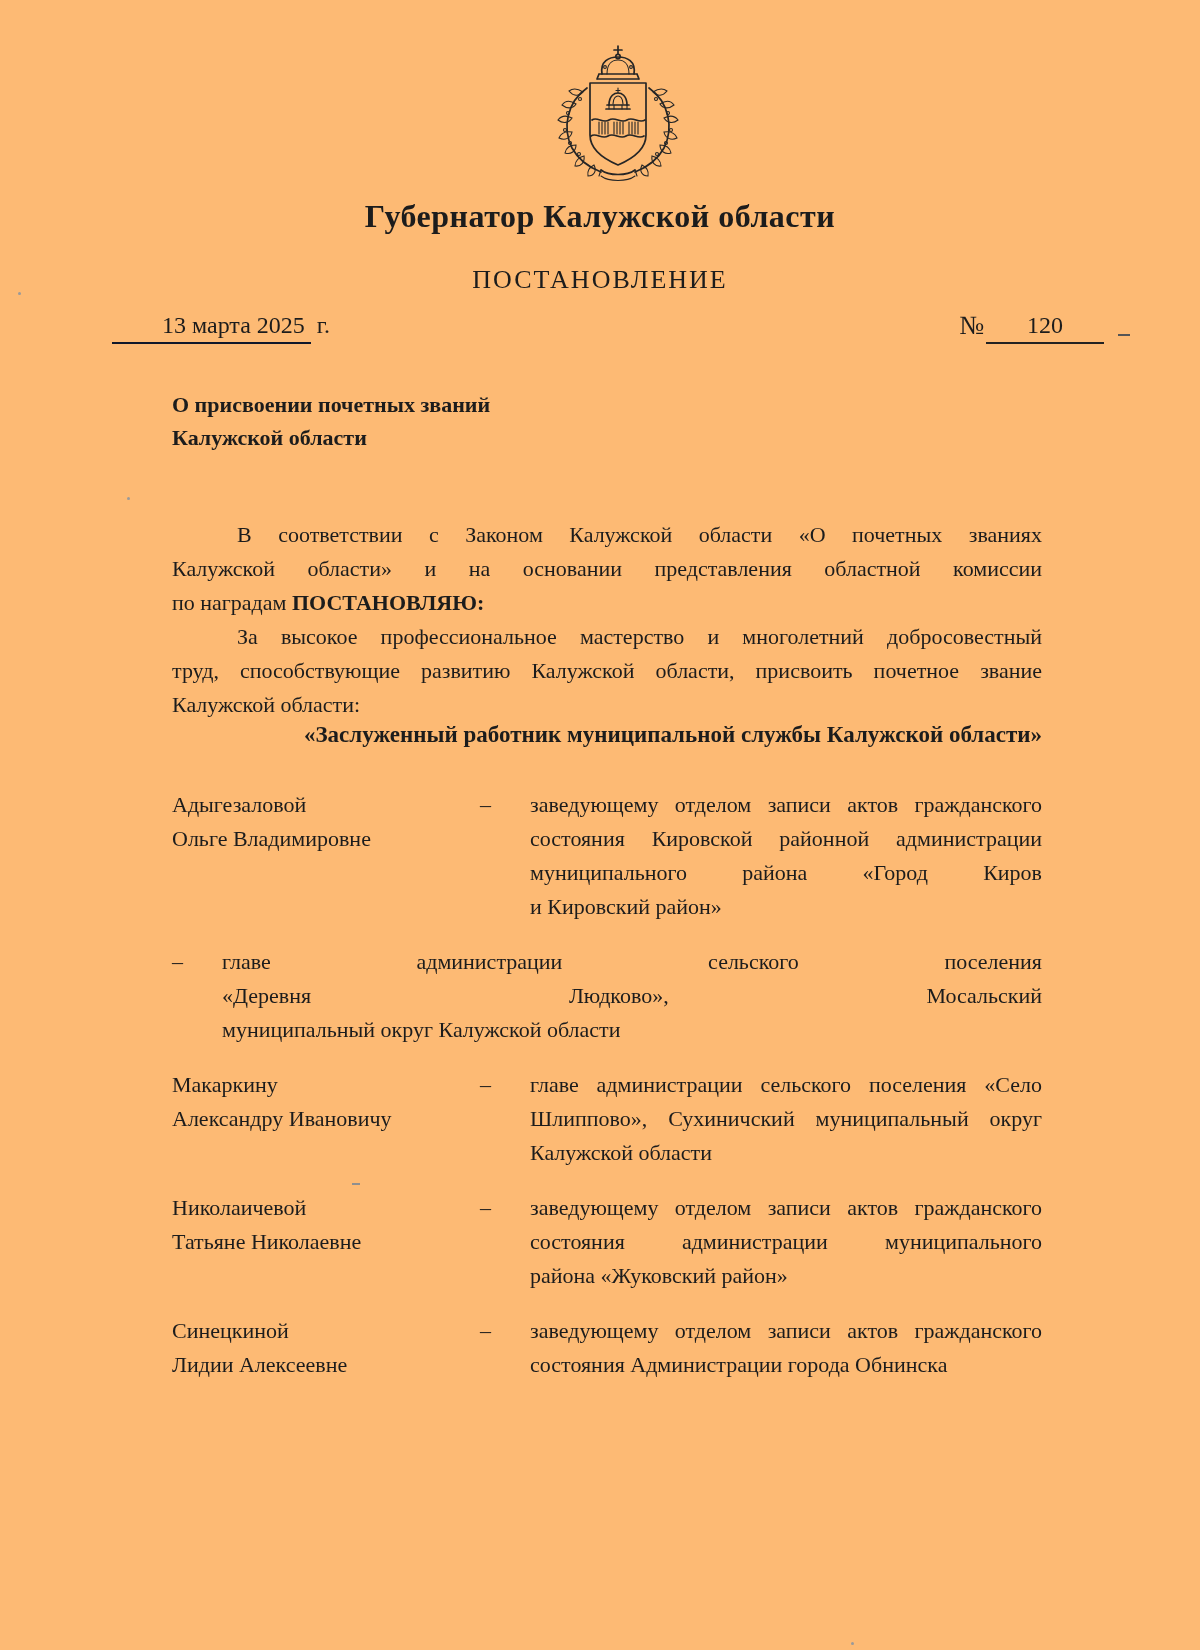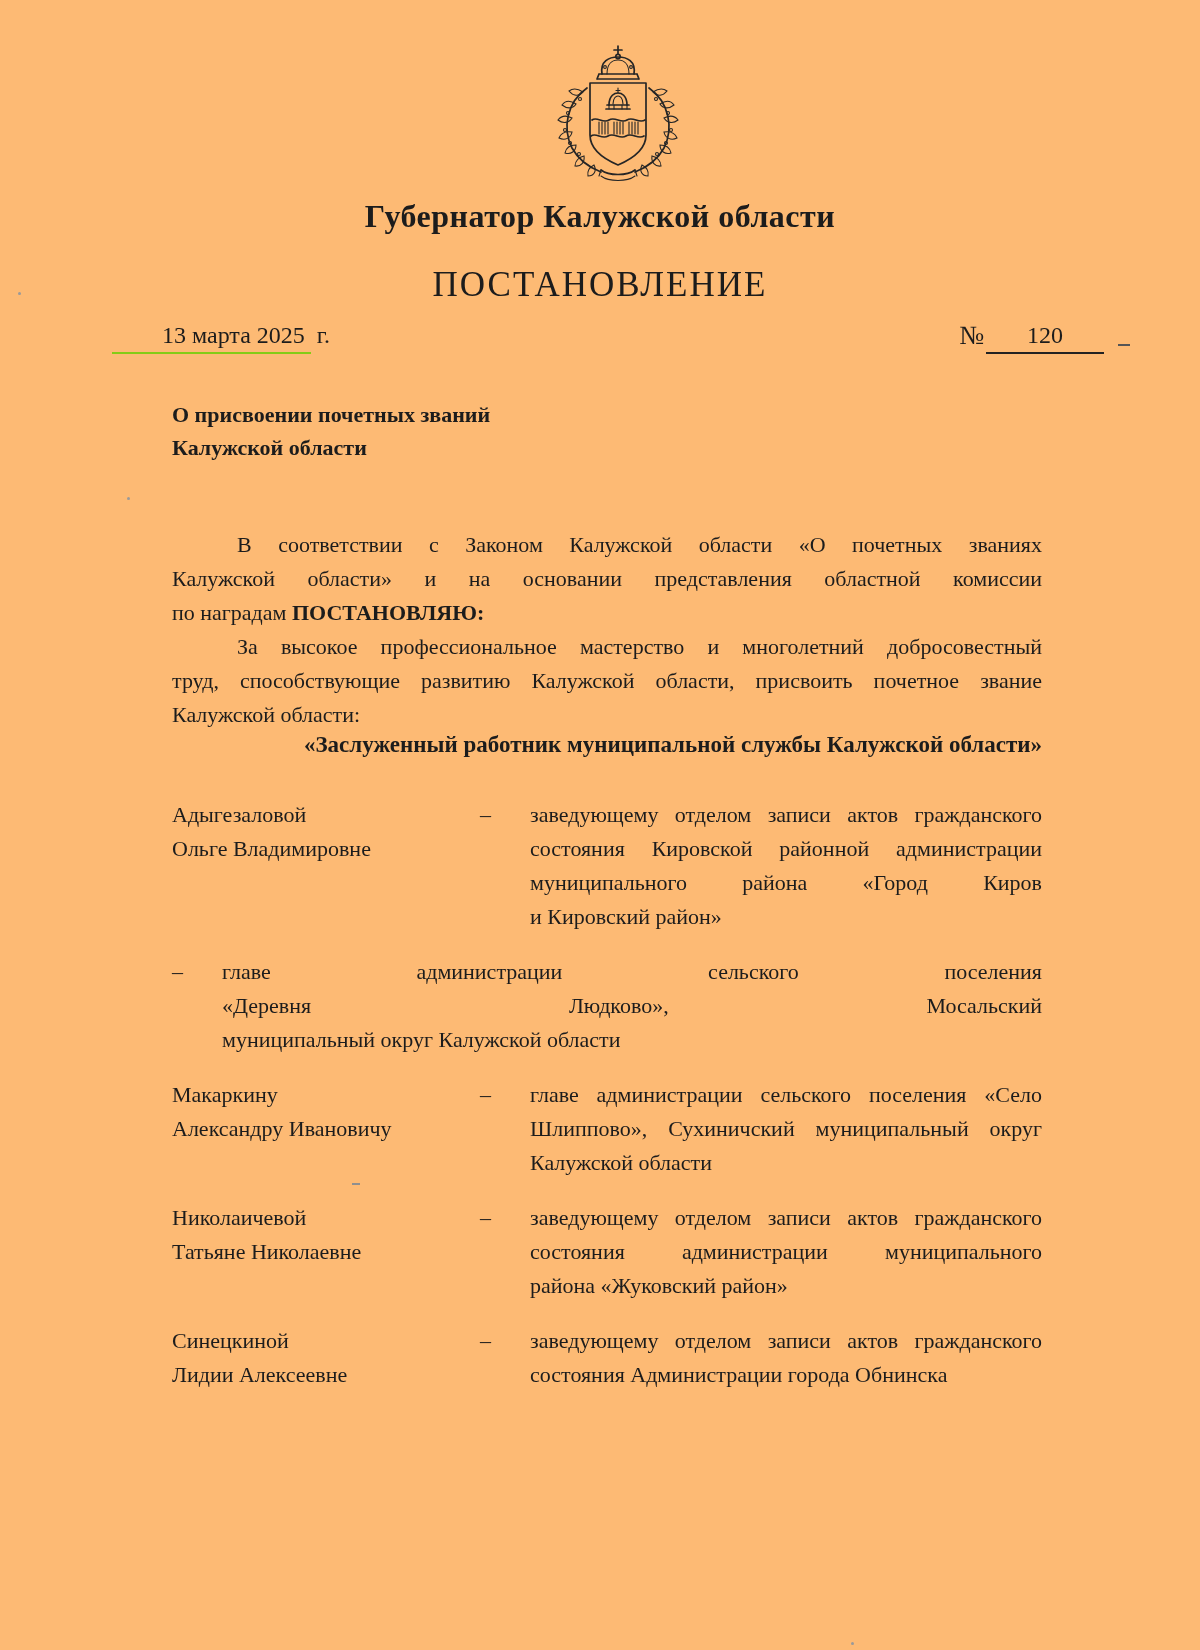--- a/index.html
+++ b/index.html
@@ -12,30 +12,30 @@
     color:#1c1c1c;
     overflow:hidden;
   }
   .emblem{display:block;margin:42px auto 0;transform:translateX(18px);}
   .org-title{
     text-align:center;margin-top:14px;
     font-size:32px;font-weight:bold;letter-spacing:.5px;
   }
   .doc-type{
     text-align:center;margin-top:30px;
-    font-size:35px;letter-spacing:2px;font-weight:normal;
+    font-size:26px;letter-spacing:2px;font-weight:normal;
   }
   .dateline{
     display:flex;justify-content:space-between;align-items:flex-end;
     margin:16px 70px 0 112px;
     font-size:24px;
   }
   .date-underline{
     display:inline-block;
-    border-bottom:2px solid #84cc16;
+    border-bottom:2px solid #0f172a;
     padding:0 6px 3px 50px;
   }
   .date-suffix{padding:0 0 3px 6px;}
   .num-group{display:flex;align-items:flex-end;}
   .num-sign{padding:0 2px 3px 0;font-size:26px;}
   .num-underline{
     display:inline-block;width:118px;text-align:center;
     border-bottom:2px solid #222;padding-bottom:3px;
   }
   .num-tail-dash{

